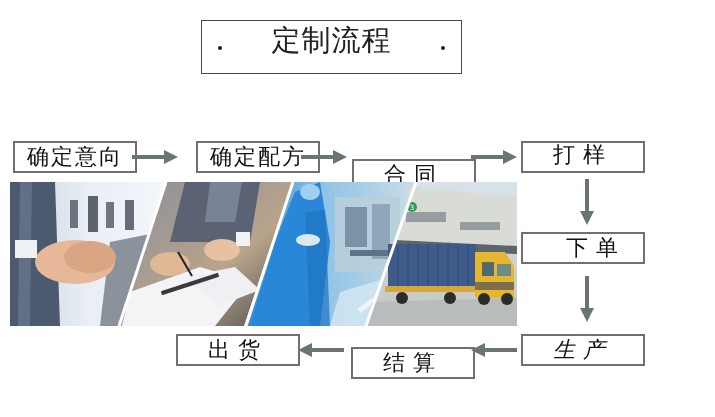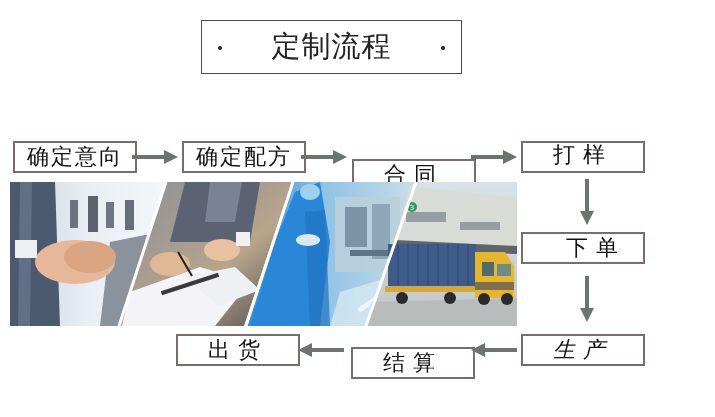--- a/index.html
+++ b/index.html
@@ -16,21 +16,20 @@
     }
     .title-box {
       position: absolute;
       left: 201px;
       top: 20px;
       width: 261px;
       height: 54px;
       border: 1.5px solid #4a4a4a;
       box-sizing: border-box;
       display: flex;
-      align-items: center;
       justify-content: center;
       background: #fff;
     }
     .title-text {
       font-family: "DejaVu Serif", "Liberation Serif", serif;
       font-size: 29px;
       color: #222;
       letter-spacing: 1px;
     }
     .title-dot {
@@ -80,21 +79,21 @@
 </head>
 <body>
 
 <div class="title-box">
   <span class="title-dot left"></span>
   <span class="title-text">定制流程</span>
   <span class="title-dot right"></span>
 </div>
 
 <div class="step-box" style="left:13px;top:141px;">确定意向</div>
-<div class="step-box" style="left:182px;top:141px;">确定配方</div>
+<div class="step-box" style="left:196px;top:141px;">确定配方</div>
 <div class="step-box wide-spacing" style="left:352px;top:126px;margin-top:33px;">合同</div>
 <div class="step-box wide-spacing" style="left:521px;top:141px;font-family:Liberation Mono, monospace;">打样</div>
 
 <div class="step-box wide-spacing" style="left:521px;top:232px;padding-left:26px;">下单</div>
 <div class="step-box wide-spacing" style="left:521px;top:334px;font-style:italic;">生产</div>
 
 <div class="step-box wide-spacing" style="left:351px;top:347px;">结算</div>
 <div class="step-box wide-spacing" style="left:176px;top:334px;">出货</div>
 
 <div class="arrow-h" style="left:132px;top:150px;">

